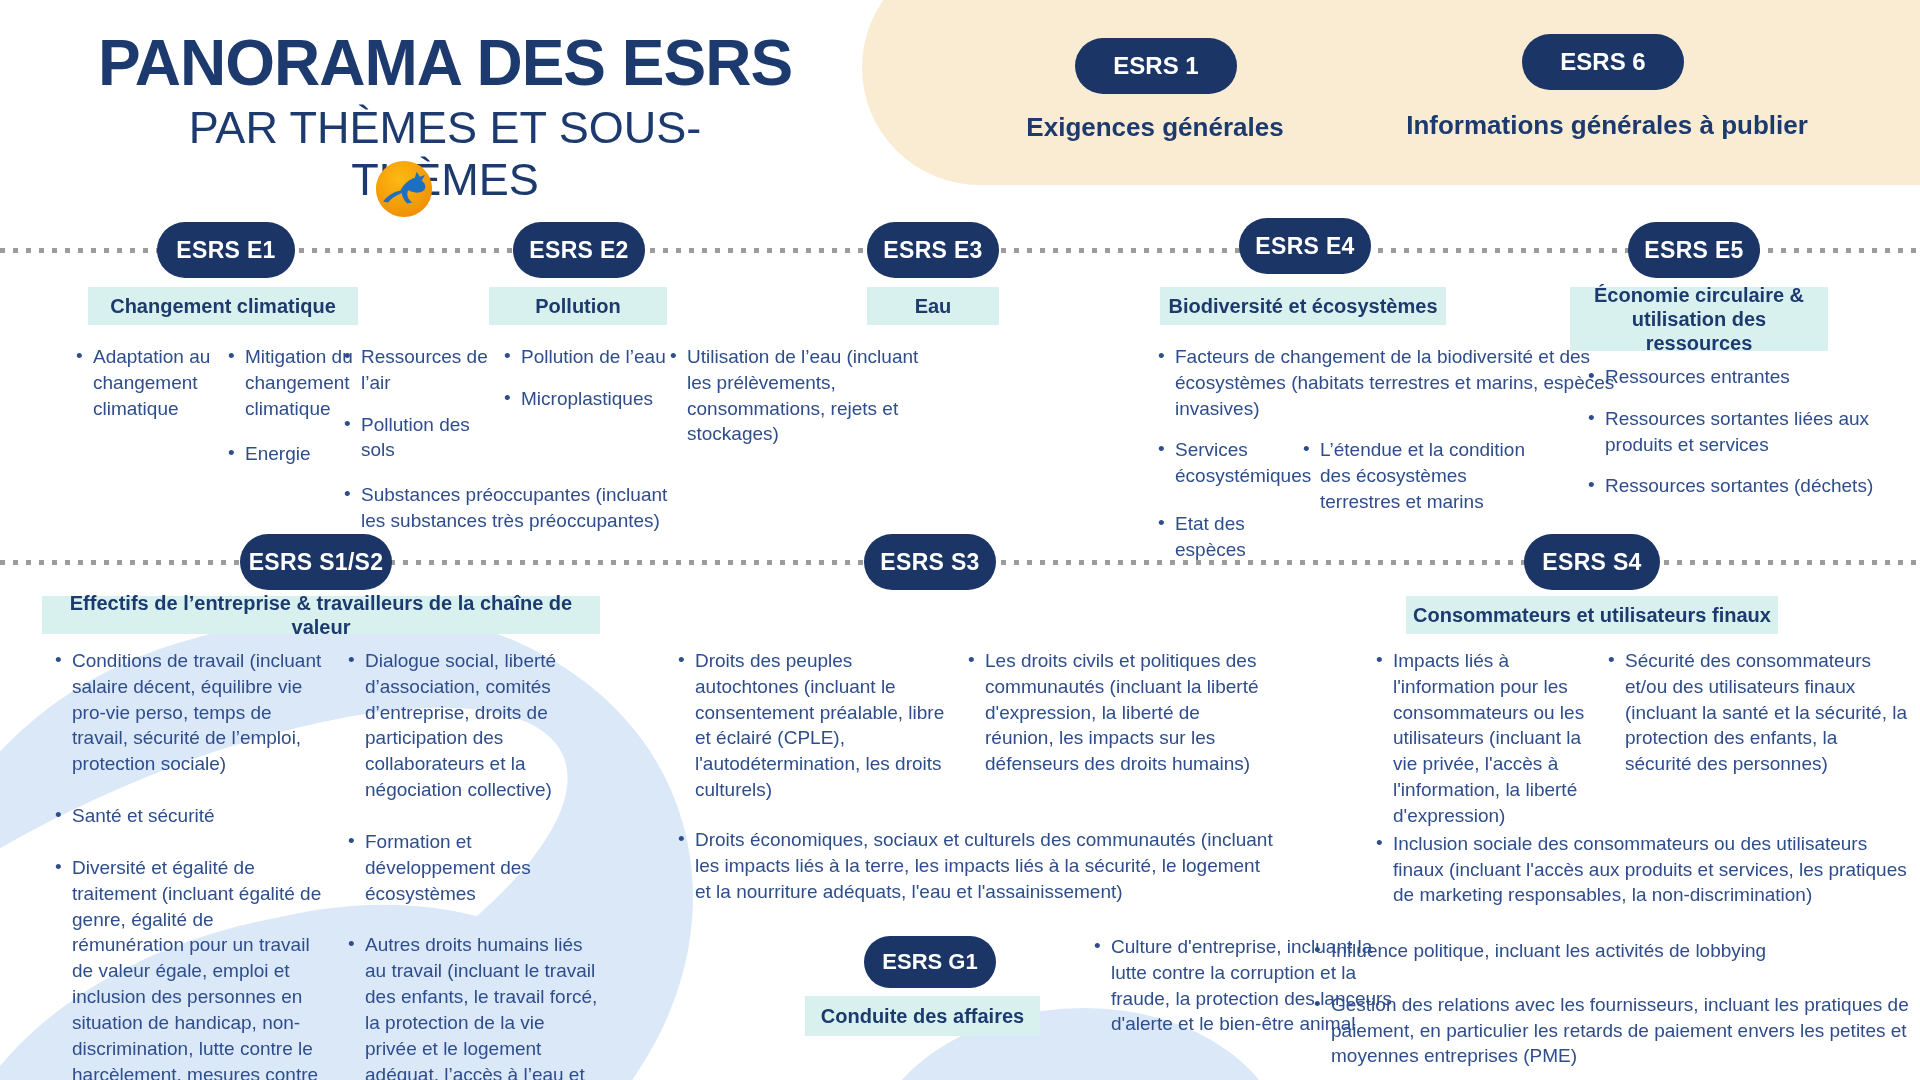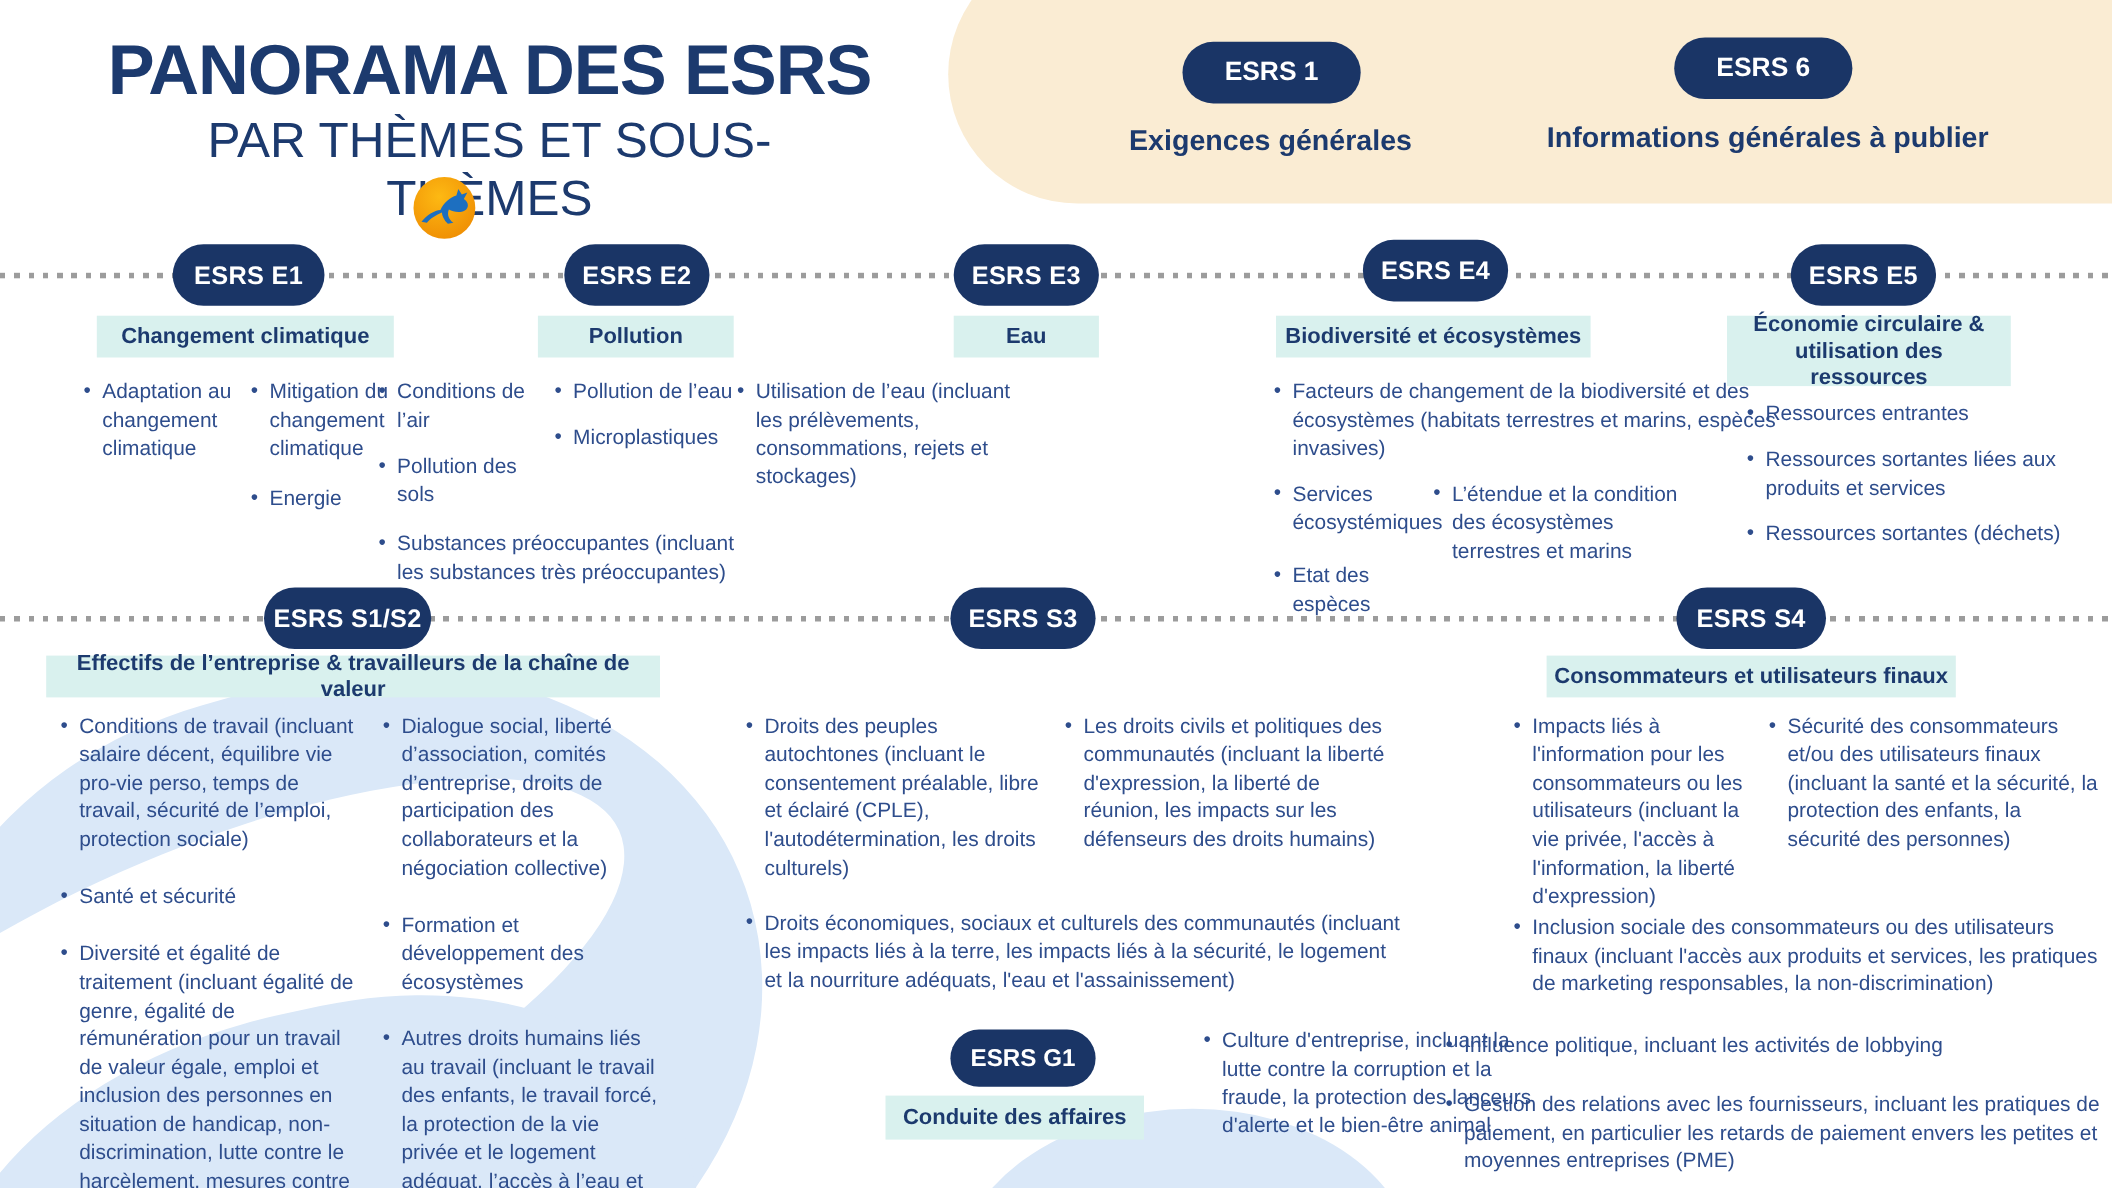--- a/index.html
+++ b/index.html
@@ -97,21 +97,21 @@
         <div class="li" style="margin-top:20px">Energie</div>
       </div>
     </div>
   </div>
 
   <div class="pill r" style="left:513px;top:222px;width:132px">ESRS E2</div>
   <div class="hbox" style="left:489px;top:287px;width:178px;height:38px">Pollution</div>
   <div class="bullets" style="left:344px;top:344px;width:335px">
     <div class="cols">
       <div style="width:160px">
-        <div class="li">Conditions de l’air</div>
+        <div class="li">Ressources de l’air</div>
         <div class="li">Pollution des sols</div>
       </div>
       <div style="width:170px">
         <div class="li">Pollution de l’eau</div>
         <div class="li">Microplastiques</div>
       </div>
     </div>
     <div class="li" style="margin-top:3px">Substances préoccupantes (incluant les substances très préoccupantes)</div>
   </div>
 

